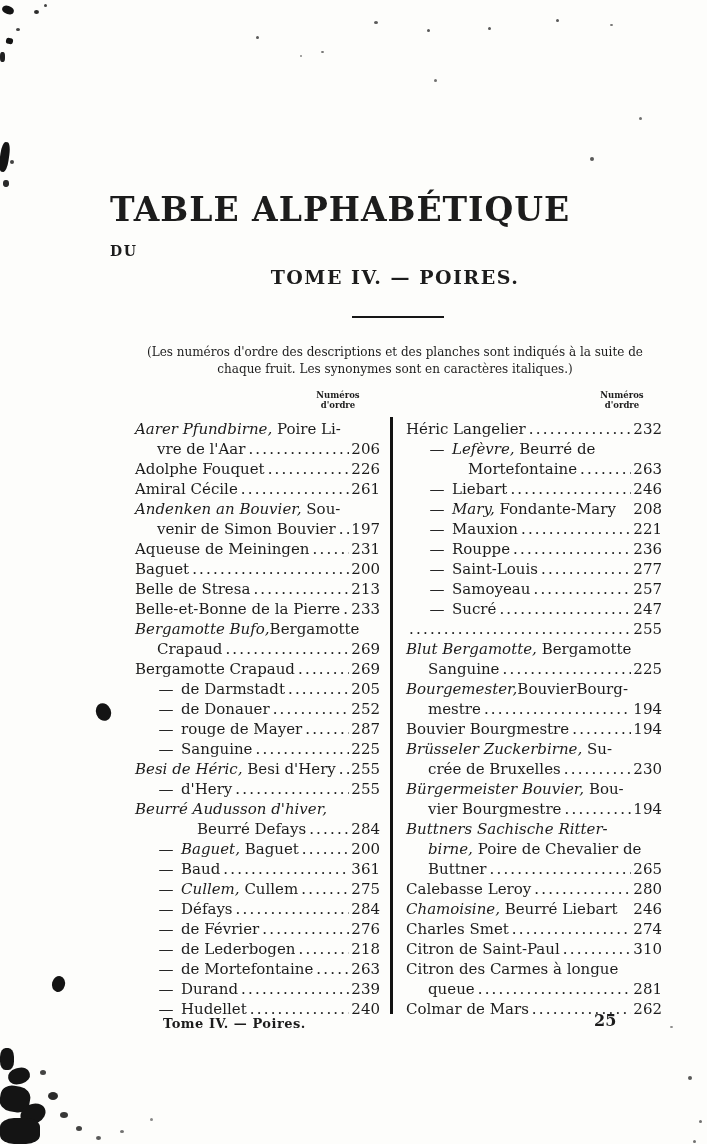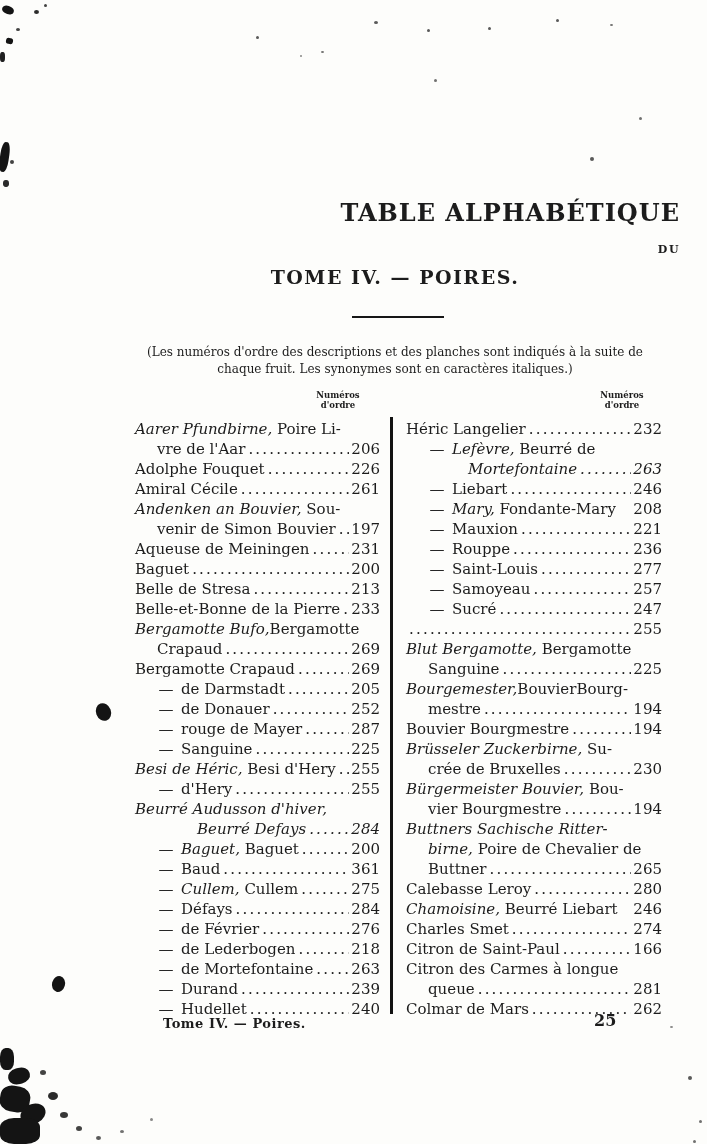--- a/index.html
+++ b/index.html
@@ -1,40 +1,40 @@
 <!DOCTYPE html>
 <html><head>
 <meta charset="utf-8">
 <style>
   html,body { margin:0; padding:0; background:#e8e8e6; }
   .page {
     position:relative; width:707px; height:1144px; overflow:hidden;
     background:#fdfdfb; color:#1c1c1c;
     font-family:"DejaVu Serif", serif;
   }
-  .title { position:absolute; left:110px; top:198px; width:570px; text-align:right;
-    font-size:24px; font-weight:bold; letter-spacing:1px; }
-  .du { position:absolute; left:110px; top:243px; width:570px; text-align:right;
-    font-size:11px; font-weight:bold; letter-spacing:1.5px; }
+  .title { position:absolute; left:110px; top:190px; width:570px; text-align:left;
+    font-size:33px; font-weight:bold; letter-spacing:1px; }
+  .du { position:absolute; left:110px; top:243px; width:570px; text-align:left;
+    font-size:14px; font-weight:bold; letter-spacing:1.5px; }
   .tome { position:absolute; left:110px; top:266px; width:570px; text-align:center;
     font-size:19px; font-weight:bold; letter-spacing:1.5px; }
   .rule { position:absolute; left:352px; top:316px; width:92px; height:2px; background:#161616; }
   .note { position:absolute; left:80px; top:344px; width:630px; text-align:center;
     font-size:12px; line-height:17px; }
   .colhead { position:absolute; width:80px; text-align:center; font-size:8.5px;
     line-height:9.5px; font-weight:bold; }
   #colhead-left  { left:298px; top:391px; }
   #colhead-right { left:582px; top:391px; }
   .divider { position:absolute; left:390px; top:417px; width:3px; height:597px; background:#121212; }
   .col { position:absolute; top:419px; font-size:15px; }
   #col-left  { left:135px; width:245px; }
   #col-right { left:406px; width:256px; }
   .entry-line { display:flex; align-items:baseline; height:20px; line-height:20px; white-space:nowrap; }
   .ind1 { padding-left:22px; }
-  .ind2 { padding-left:62px;font-style:italic; }
+  .ind2 { padding-left:62px; }
   .dash-cell { flex:none; display:inline-block; width:30px; margin-left:16px; text-align:center; }
   .txt { flex:none; }
   .it  { font-style:italic; }
   .leader { flex:1 1 auto; min-width:0; overflow:hidden; letter-spacing:2.2px;
     margin-left:3px; margin-right:2px; }
   .spacer { flex:1 1 auto; }
   .num { flex:none; min-width:26px; text-align:right; }
   .footer-left { position:absolute; left:163px; top:1016px; font-size:13px;
     font-weight:bold; letter-spacing:0.5px; }
   .page-num { position:absolute; left:594px; top:1011px; font-size:16px; font-weight:bold;text-align:right; }
@@ -343,21 +343,21 @@
         <span class="num">246</span>
       </div>
       <div class="entry-line">
         <span class="txt"><span>Charles Smet</span></span>
         <span class="leader">............................................................</span>
         <span class="num">274</span>
       </div>
       <div class="entry-line">
         <span class="txt"><span>Citron de Saint-Paul</span></span>
         <span class="leader">............................................................</span>
-        <span class="num">166</span>
+        <span class="num">310</span>
       </div>
       <div class="entry-line">
         <span class="txt"><span>Citron des Carmes à longue</span></span>
       </div>
       <div class="entry-line ind1">
         <span class="txt"><span>queue</span></span>
         <span class="leader">............................................................</span>
         <span class="num">281</span>
       </div>
       <div class="entry-line">

